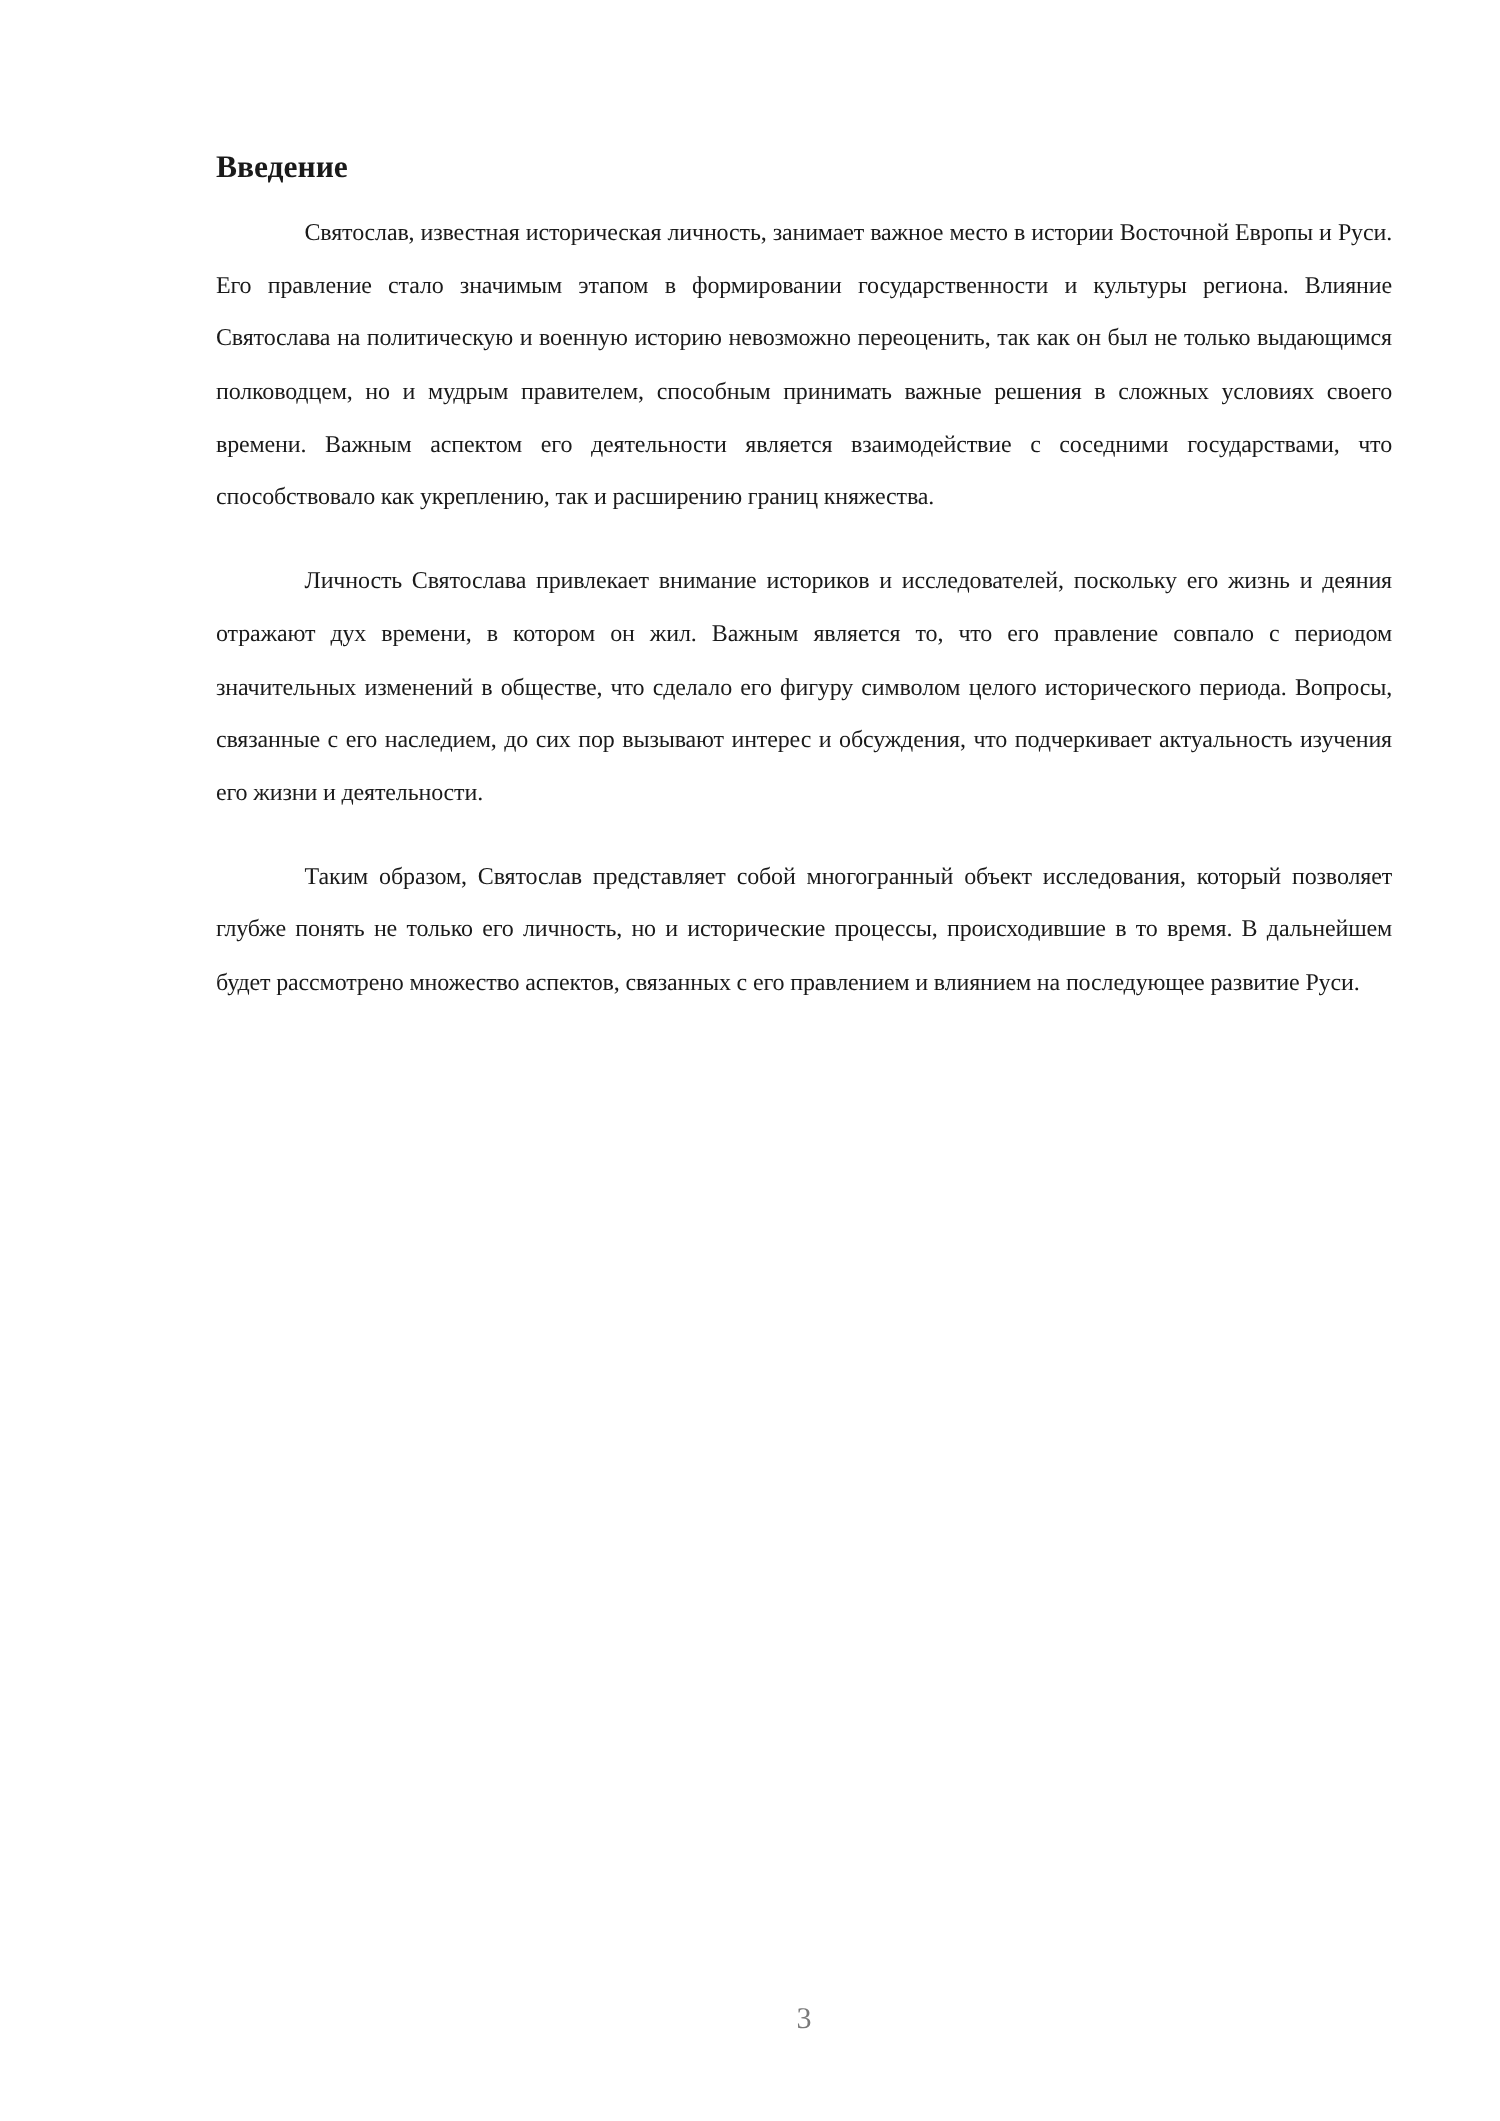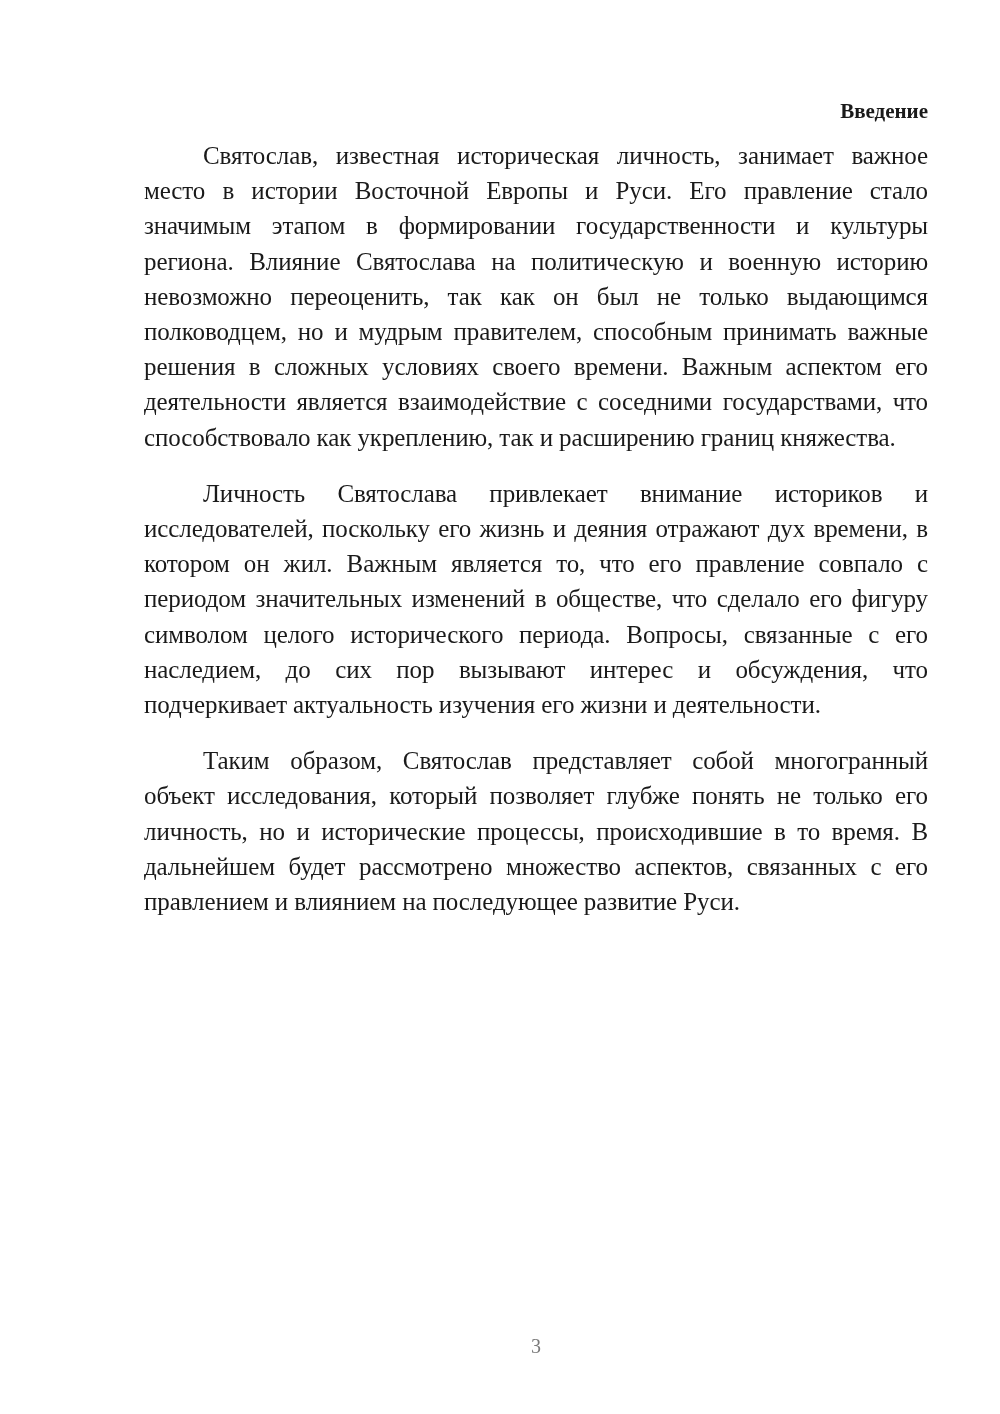--- a/index.html
+++ b/index.html
@@ -22,29 +22,29 @@
       height: 1414px;
       background: #ffffff;
     }
     .content {
       position: absolute;
       left: 144px;
       top: 96px;
       width: 784px;
     }
     .title {
-      text-align: right;
+      text-align: left;
       font-weight: bold;
       font-size: 21px;
       line-height: 30px;
       margin: 0 0 12px 0;
       padding-left: 0;
     }
     .para {
-      font-size: 25px;
+      font-size: 16px;
       line-height: 35.2px;
       text-align: justify;
       text-indent: 59px;
       margin: 0 0 21px 0;
       letter-spacing: -0.1px;
     }
     .page-number {
       position: absolute;
       left: 0;
       width: 1072px;

